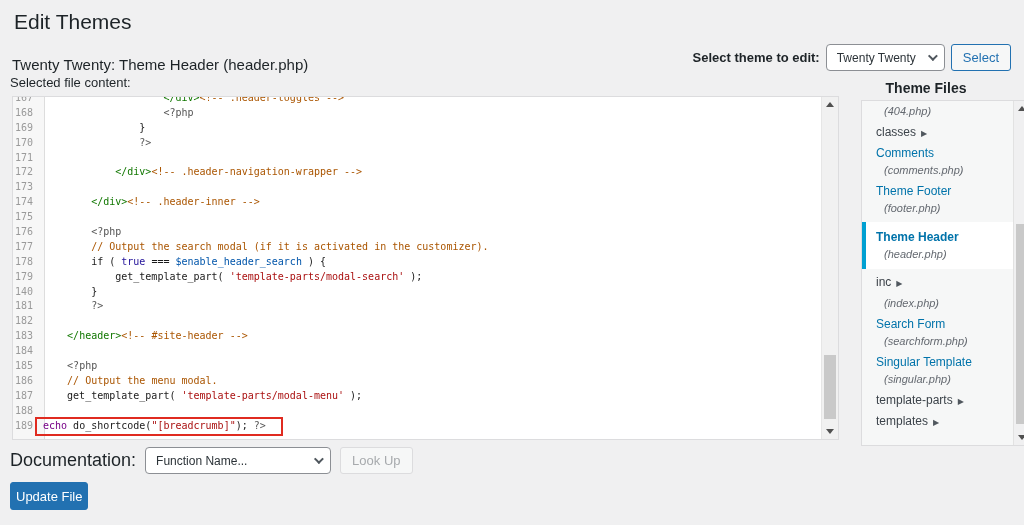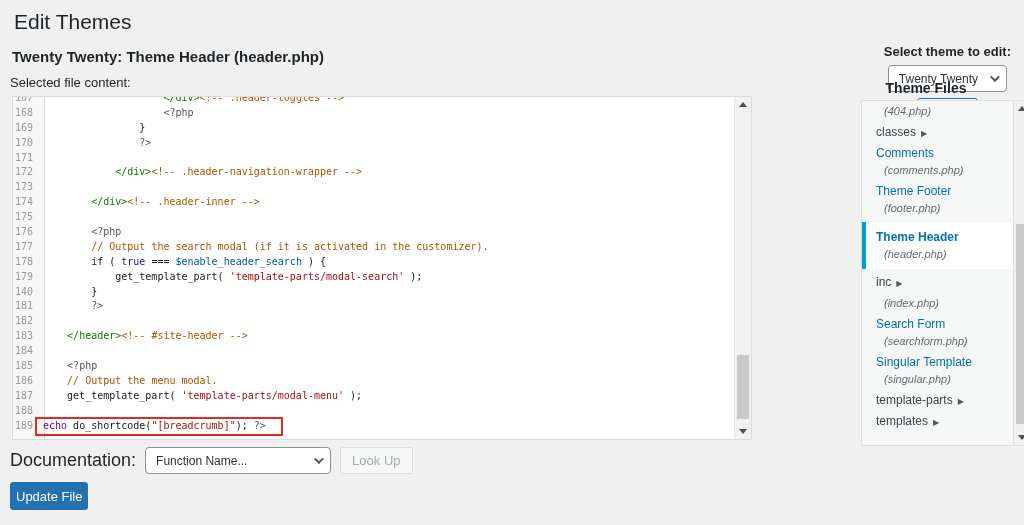--- a/index.html
+++ b/index.html
@@ -2,39 +2,39 @@
 <html><head>
 <meta charset="utf-8">
 <style>
   * { margin:0; padding:0; box-sizing:border-box; }
   html,body { width:1024px; height:525px; }
   body { font-family:"Liberation Sans", sans-serif; background:#f0f0f1; color:#1d2327; }
   #screen { position:relative; width:1024px; height:525px; overflow:hidden; background:#f0f0f1; }
 
   
   .page-title { position:absolute; left:14px; top:10px; font-size:21px; font-weight:400; color:#1d2327; }
-  .page-subtitle { position:absolute; left:12px; top:48px; font-size:15px; font-weight:700; color:#1d2327; }
+  .page-subtitle { position:absolute; left:12px; top:56px; font-size:15px; font-weight:400; color:#1d2327; }
   .file-content-label { position:absolute; left:10px; top:75px; font-size:13px; color:#1d2327; }
 
   
-  .selector-row { position:absolute; top:44px; right:13px; display:flex; align-items:center; gap:6px;flex-direction:column; }
+  .selector-row { position:absolute; top:44px; right:13px; display:flex; align-items:center; gap:6px; }
   .selector-label { font-size:13px; font-weight:700; color:#1d2327; }
   .wp-select { position:relative; display:flex; align-items:center; height:27px; background:#fff;
     border:1px solid #8c8f94; border-radius:4px; font-size:12px; color:#2c3338; padding:0 28px 0 10px; cursor:pointer; }
   .chev { position:absolute; right:9px; top:9px; width:7px; height:7px; border-right:2px solid #50575e;
     border-bottom:2px solid #50575e; transform:rotate(45deg) translateY(-2px); }
   .btn-secondary { height:27px; padding:0 11px; font-size:13px; background:#f6f7f7; color:#2271b1;
     border:1px solid #2271b1; border-radius:3px; cursor:pointer; font-family:inherit; }
   .btn-disabled { height:27px; padding:0 11px; font-size:13px; background:#f6f7f7; color:#a7aaad;
     border:1px solid #dcdcde; border-radius:3px; font-family:inherit; }
   .btn-primary { position:absolute; left:10px; top:482px; height:28px; padding:0 5px; font-size:13px;
     background:#2271b1; color:#fff; border:1px solid #2271b1; border-radius:3px; cursor:pointer; font-family:inherit; }
 
   
-  .editor { position:absolute; left:12px; top:96px; width:740px; height:344px; background:#fff;
+  .editor { position:absolute; left:12px; top:96px; width:827px; height:344px; background:#fff;
     border:1px solid #dcdcde; overflow:hidden; }
   .gutter-bg { position:absolute; left:0; top:0; bottom:0; width:32px; background:#f7f7f7; border-right:1px solid #ddd; }
   .code-scroll { position:absolute; left:0; top:0; right:17px; bottom:0; overflow:hidden; }
   .code-lines { position:absolute; left:0; top:-6px; font-family:"DejaVu Sans Mono", monospace;
     font-size:10px; line-height:14.9px; }
   .cl { height:14.9px; white-space:pre; }
   .ln { display:inline-block; width:26px; padding-right:6px; text-align:right; color:#9a9a9a; }
   .ct { padding-left:4px; }
   .tok-p { color:#1a1a1a; } .tok-t { color:#117700; } .tok-c { color:#aa5500; } .tok-m { color:#555555; }
   .tok-k { color:#770088; } .tok-a { color:#221199; } .tok-v { color:#0055aa; } .tok-s { color:#aa1111; }

